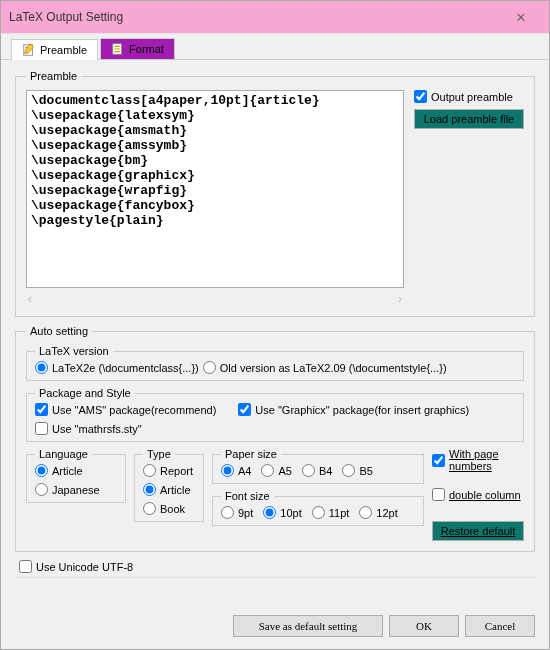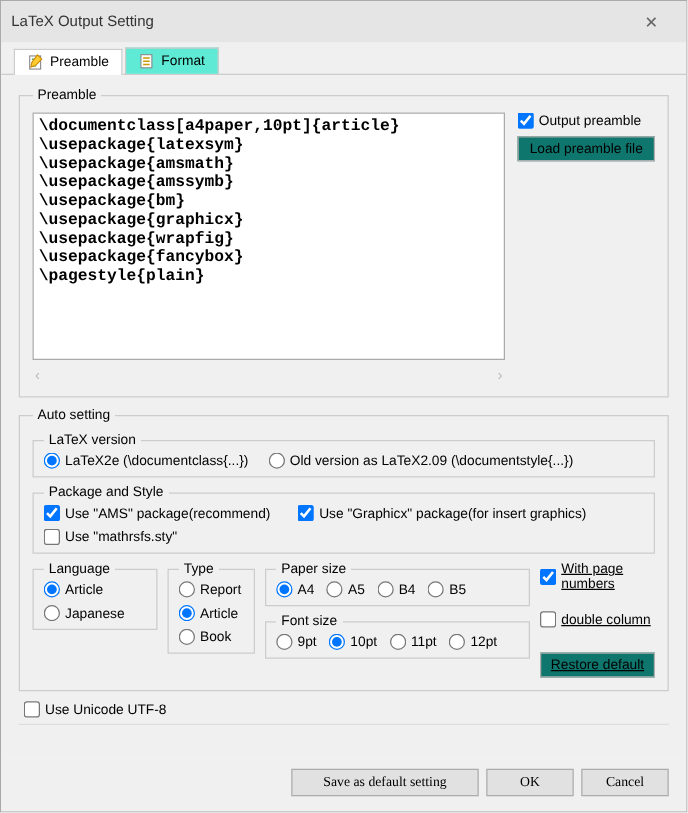--- a/index.html
+++ b/index.html
@@ -15,21 +15,21 @@
   .window {
     width: 550px;
     height: 650px;
     background: #fff;
     border: 1px solid #aaa;
     display: flex;
     flex-direction: column;
   }
   .titlebar {
     height: 28px;
-    background: #e5e5e5;
+    background: #f9a8d4;
     display: flex;
     align-items: center;
     padding: 16px 8px;
     border-bottom: 1px solid #e5e5e5;
     color: #333;
   }
   .titlebar .title { flex: 1; font-size: 12px; }
   .titlebar .close { width: 40px; text-align: center; color: #666; font-size: 13px; }
   .tabs {
     display: flex;
@@ -40,21 +40,21 @@
     border-bottom: 1px solid #ccc;
     background: #f0f0f0;
   }
   .tab {
     display: flex;
     align-items: center;
     gap: 4px;
     padding: 3px 10px;
     border: 1px solid #ccc;
     border-bottom: none;
-    background: #5eead4;
+    background: #a21caf;
     font-size: 11px;
     position: relative;
   }
   .tab.active { background: #fff; top: 1px; }
   .tab-icon { width: 14px; height: 14px; display:inline-block; }
   .content { flex:1; padding: 10px 14px 6px 14px; background: #f0f0f0; overflow:hidden; }
   fieldset {
     border: 1px solid #ccc;
     margin: 0 0 8px 0;
     padding: 8px 10px 10px 10px;
@@ -79,21 +79,21 @@
   .side { width: 110px; display:flex; flex-direction:column; gap: 6px; }
   button.ctl {
     font-family: inherit;
     font-size: 11px;
     padding: 3px 4px;
     background: #0f766e;
     border: 1px solid #adadad;
     cursor: pointer;
   }
   label.chk, label.rad { display:inline-flex; align-items:center; gap:4px; cursor:pointer; }
-  .row { display:flex; align-items:center; gap: 16px; }
+  .row { display:flex; align-items:center; gap: 4px; }
   .cols { display:flex; gap: 8px; align-items:flex-start; }
   fieldset.inner { margin: 0; padding: 4px 8px 6px 8px; }
   .radio-row { display:flex; gap: 10px; flex-wrap:wrap; align-items:flex-start; }
   .footer {
     display:flex;
     justify-content:flex-end;
     gap: 6px;
     padding: 8px 14px 12px 14px;
     background: #f0f0f0;
   }

